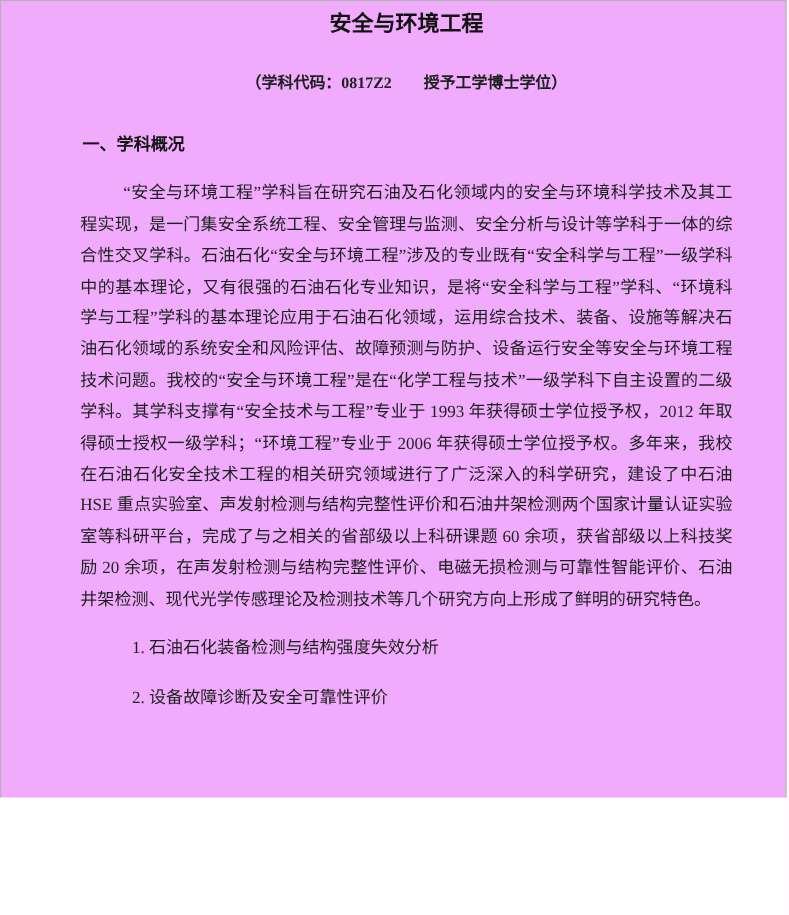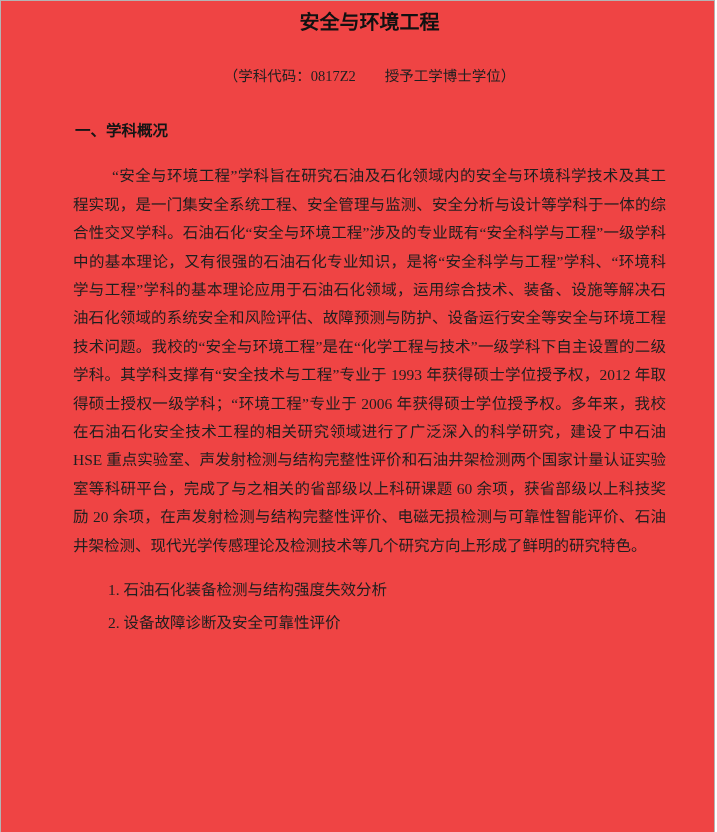--- a/index.html
+++ b/index.html
@@ -11,64 +11,65 @@
     width: 717px;
     height: 832px;
     overflow: hidden;
     font-family: "Liberation Serif", "DejaVu Serif", serif;
     color: #1f1f1f;
     -webkit-font-smoothing: antialiased;
   }
   .page {
     box-sizing: border-box;
     width: 715px;
-    height: 832px;
-    background: #ef4444;
+    height: 725px;
+    background: #f0abfc;
     border: 1px solid #b4b4b4;
     border-bottom: none;
     padding: 0 32px 0 56px;
   }
   .doc-title {
     margin: 8px 0 0 0;
     text-align: center;
     font-family: "Liberation Sans", "DejaVu Sans", sans-serif;
     font-size: 20px;
     line-height: 26px;
     font-weight: bold;
     color: #111111;
   }
   .doc-subtitle {
     margin: 31px 0 4px 0;
     text-align: center;
     font-size: 14.5px;
     line-height: 20px;
     color: #1f1f1f;
+    font-weight: bold;
   }
   .content {
     margin-top: 32px;
     font-size: 15.5px;
     line-height: 28.4px;
     text-align: justify;
     text-justify: inter-ideograph;
   }
   .sec-heading {
     margin: 0;
-    font-family: Liberation Mono, monospace;
+    font-family: Liberation Sans, sans-serif;
     font-size: 15.5px;
     line-height: 28.4px;
     font-weight: bold;
     text-indent: 18px;
     color: #151515;
   }
   .para {
     margin: 16px;
     text-indent: 39px;
   }
   .item-label {
-    margin: 4px;
+    margin: 16px;
     text-indent: 47px;
     text-align: left;
     font-family: Liberation Serif, serif;
   }
 </style>
 </head>
 <body>
 
 <div class="page">
 

